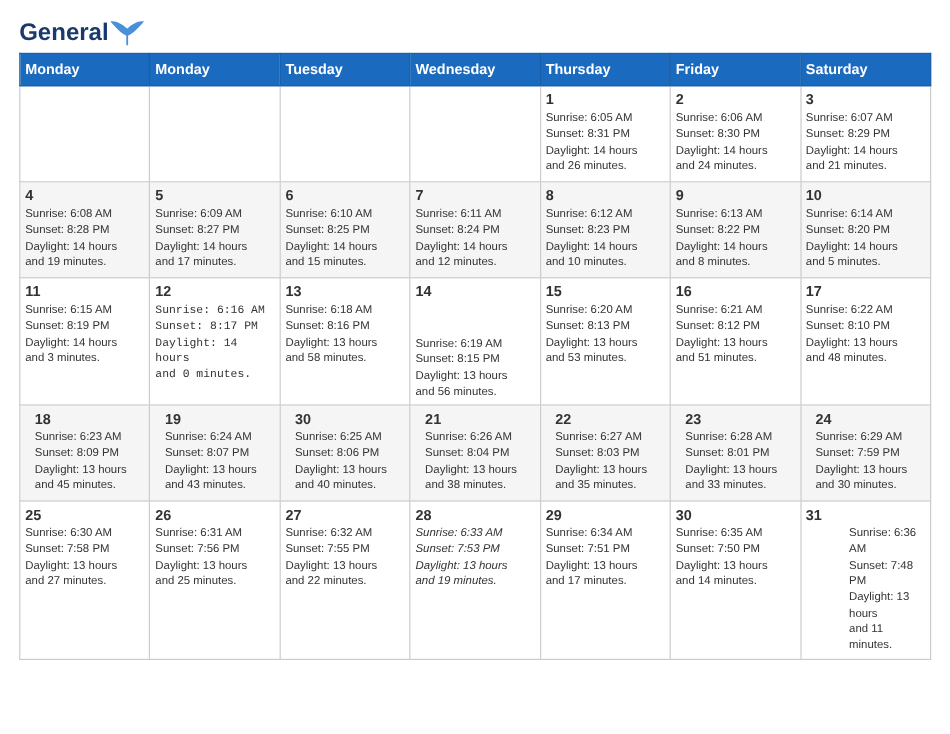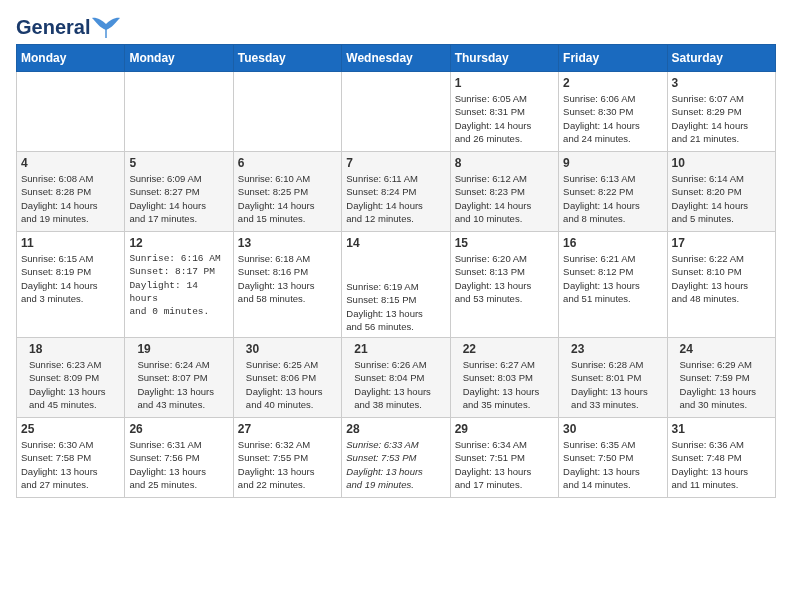--- a/index.html
+++ b/index.html
@@ -331,20 +331,20 @@
         </td>
         <td>
           <span class="day-num">30</span>
           <div class="day-info" style="white-space: pre-line;">Sunrise: 6:35 AM
 Sunset: 7:50 PM
 Daylight: 13 hours
 and 14 minutes.</div>
         </td>
         <td>
           <span class="day-num">31</span>
-          <div class="day-info" style="white-space: pre-line;">Sunrise: 6:36 AM
+          <div class="day-info" style="white-space: pre-line; margin-left: 36px;">Sunrise: 6:36 AM
 Sunset: 7:48 PM
 Daylight: 13 hours
 and 11 minutes.</div>
         </td>
       </tr>
     </tbody>
 </table>
 
 </body></html>

